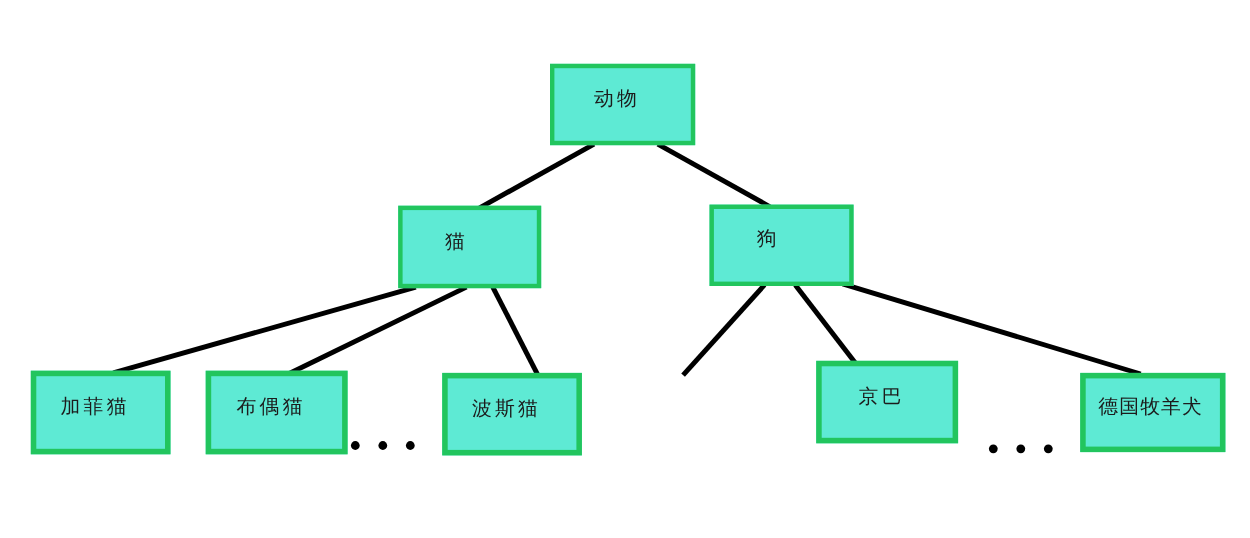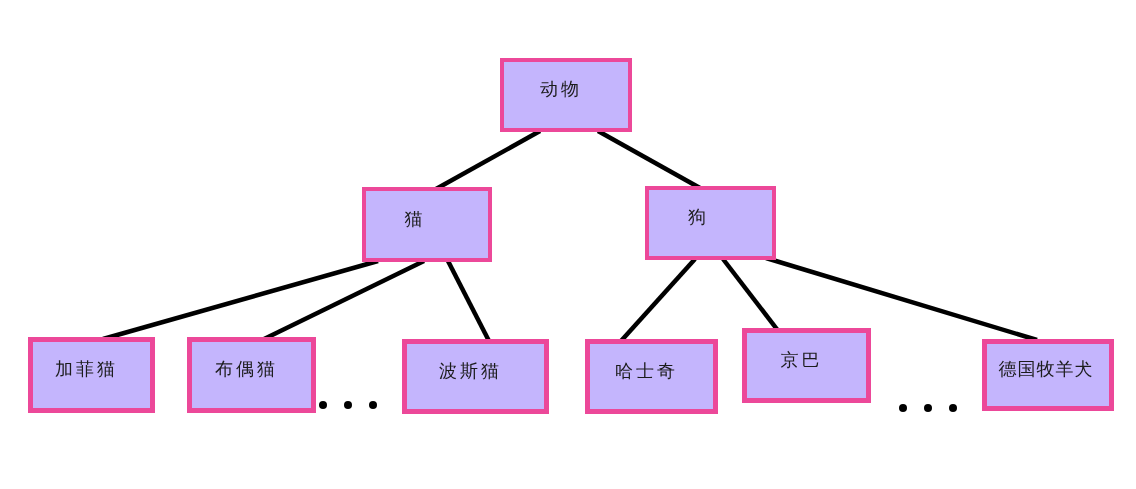--- a/index.html
+++ b/index.html
@@ -24,22 +24,22 @@
     pointer-events: none;
   }
   .edges line {
     stroke: #000000;
     stroke-width: 4.5;
     stroke-linecap: butt;
   }
   .node {
     position: absolute;
     box-sizing: border-box;
-    background: #c4b5fd;
-    border: 4px solid #ec4899;
+    background: #5eead4;
+    border: 4px solid #22c55e;
     display: flex;
     align-items: center;
     justify-content: center;
     padding-bottom: 12px;
     padding-right: 10px;
     color: #1c1c1c;
     font-size: 18px;
     letter-spacing: 3px;
     white-space: nowrap;
   }
@@ -97,27 +97,24 @@
   <div class="node leaf" style="left:176px; top:337px; width:129px; height:76px;margin-left:11px;">
     <span>布偶猫</span>
   </div>
 
   <div class="dots" style="left:319px; top:401px;">
     <span class="dot"></span>
     <span class="dot"></span>
     <span class="dot"></span>
   </div>
 
-  <div class="node leaf" style="left:402px; top:339px; width:147px; height:75px;text-align:center;">
+  <div class="node leaf" style="left:402px; top:339px; width:127px; height:75px;text-align:center;">
     <span>波斯猫</span>
   </div>
 
-  <div class="node leaf" style="left:585px; top:339px; width:133px; height:75px;">
-    <span>哈士奇</span>
-  </div>
 
   <div class="node leaf" style="left:742px; top:328px; width:129px; height:75px;">
     <span>京巴</span>
   </div>
 
   <div class="dots" style="left:899px; top:404px;">
     <span class="dot"></span>
     <span class="dot"></span>
     <span class="dot"></span>
   </div>

